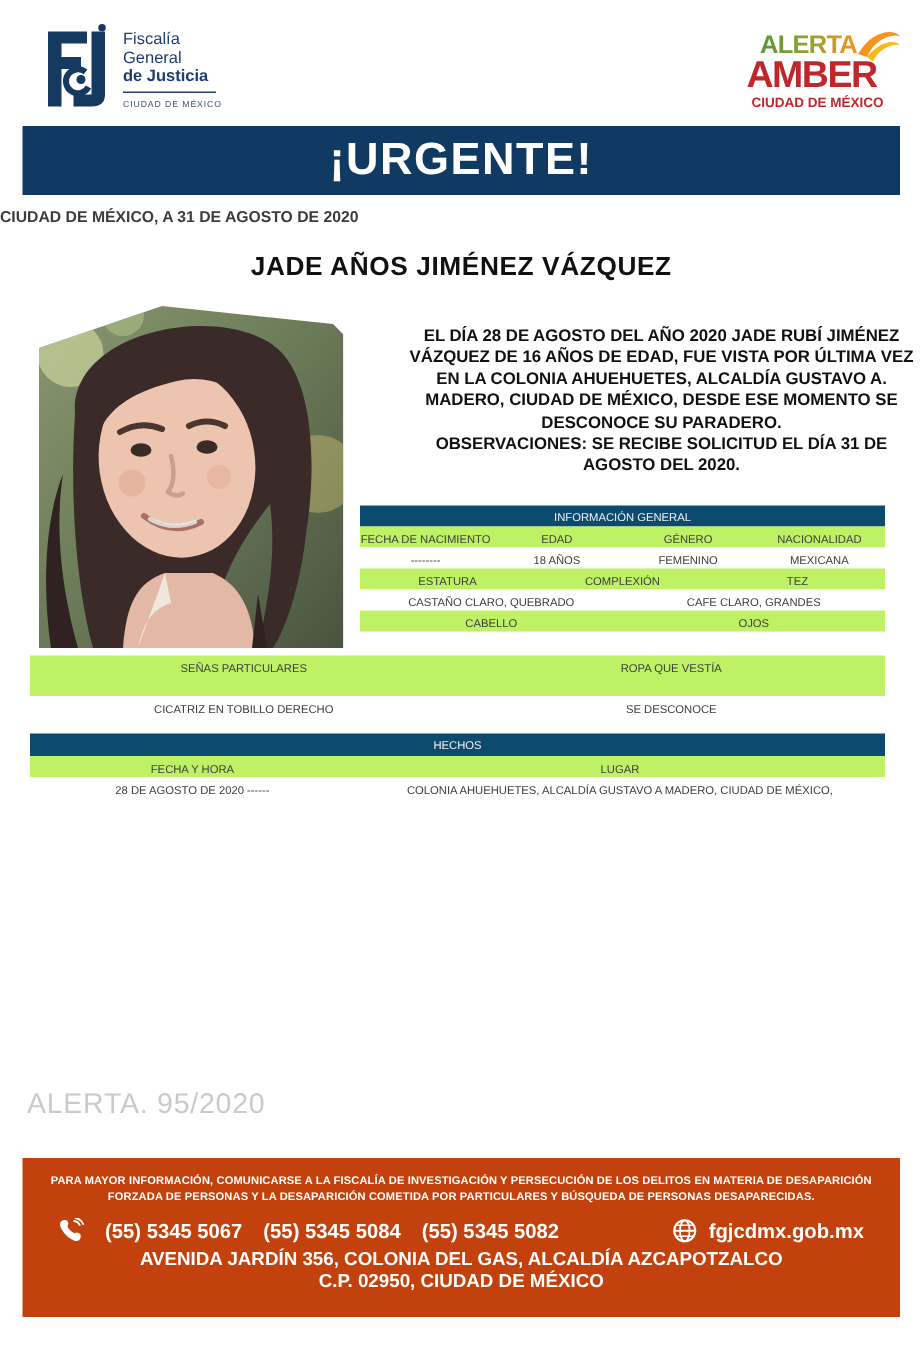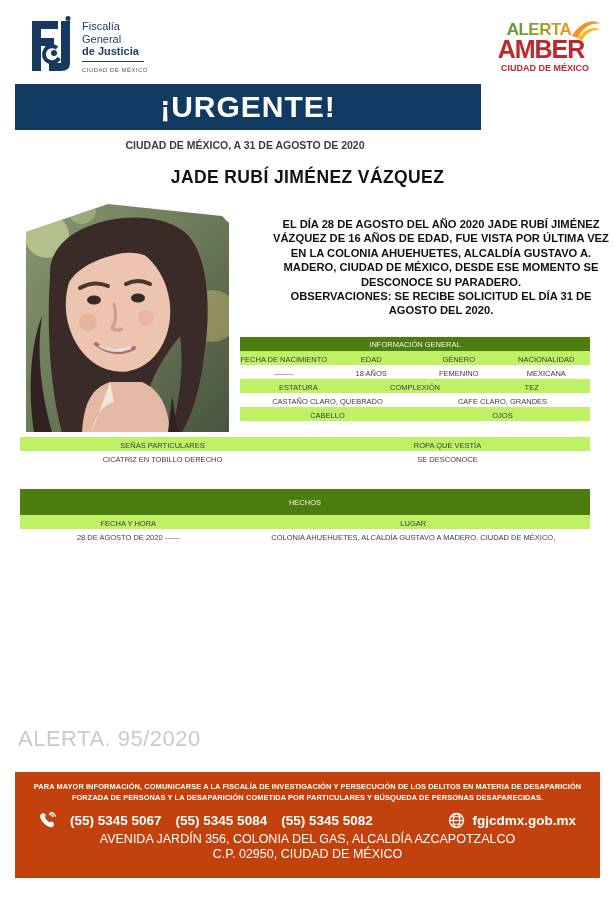--- a/index.html
+++ b/index.html
@@ -9,68 +9,68 @@
 
   
   .fgj-logo { position:absolute; left:28px; top:16px; display:flex; align-items:flex-start; }
   .fgj-text { margin-left:8px; color:#1d3e6e; font-size:11px; line-height:12.5px; padding-top:4px; }
   .fgj-text .bold { font-weight:bold; }
   .fgj-rule { width:62px; height:1px; background:#1d3e6e; margin:3px 0 2px 0; }
   .fgj-sub { font-size:5.8px; letter-spacing:.6px; color:#41547a; }
 
   .amber-logo { position:absolute; left:492px; top:16px; }
 
-  .urgente-banner { position:absolute; left:15px; top:84px; width:466px; height:46px;
+  .urgente-banner { position:absolute; left:15px; top:84px; width:585px; height:46px;
     background:#113a63; display:flex; align-items:center; justify-content:center; }
   .urgente-banner span { color:#fff; font-size:30px; font-weight:bold; letter-spacing:1px; }
 
-  .date-line { position:absolute; left:0; top:139px; width:490px; text-align:center;
+  .date-line { position:absolute; left:0; top:139px; width:490px; text-align:left;
     font-size:10.5px; font-weight:bold; color:#3c3c3e; }
 
   .person-name { position:absolute; left:0; top:167px; width:615px; text-align:center;
     font-size:17.5px; font-weight:bold; color:#111; letter-spacing:.4px; }
 
   
   .photo-wrap { position:absolute; left:22px; top:196px; width:207px; height:236px; }
 
   
   .desc-block { position:absolute; left:243px; top:217px; width:350px; text-align:center;
     font-size:11.2px; font-weight:bold; color:#111; line-height:14.4px;margin-left:23px; }
 
   
-  .band-dark { background:#4d7c0f; color:#f2f2f2; }
+  .band-dark { background:#0c4a6e; color:#f2f2f2; }
   .band-gray { background:#bef264; color:#3c3c3e; }
   .cell { text-align:center; font-size:7.5px; padding-top:3.5px; overflow:hidden; white-space:nowrap; }
   .row { display:grid; height:14px; }
   .cols4 { grid-template-columns:1fr 1fr 1fr 1fr; }
   .cols3 { grid-template-columns:1fr 1fr 1fr; }
   .cols2 { grid-template-columns:1fr 1fr; }
   .cols-hechos { grid-template-columns:38% 62%; }
   .val { color:#3c3c3e; background:#fff; }
 
   .info-table { position:absolute; left:240px; top:337px; width:350px; }
   .senas-block { position:absolute; left:20px; top:437px; width:570px; }
-  .senas-block .row { height:14px; }
+  .senas-block .row { height:27px; }
   .hechos-block { position:absolute; left:20px; top:489px; width:570px; }
-  .hechos-block .title-row { height:26px; }
+  .hechos-block .title-row { height:15px; }
   .title-row { display:flex; align-items:center; justify-content:center;
     font-size:7.5px; height:14px; }
 
-  .alert-number { position:absolute; left:18px; top:726px; font-size:22px; color:#c9cacb; letter-spacing:.5px; }
+  .alert-number { position:absolute; left:18px; top:726px; font-size:19px; color:#c9cacb; letter-spacing:.5px; }
 
   
   .footer { position:absolute; left:15px; top:772px; width:585px; height:106px;
     background:#c2410c; color:#fff; padding-top:9px; }
   .footer-info { width:560px; margin:0 auto; text-align:center; font-size:7.4px;
     font-weight:bold; line-height:11px; letter-spacing:.1px; }
   .contact-row { display:flex; align-items:center; margin-top:9px; padding:0 24px; }
   .phone-num { font-size:13.5px; font-weight:bold; margin-left:14px; }
   .site-group { margin-left:auto; display:flex; align-items:center;justify-content:space-between; }
   .site-label { font-size:13.5px; font-weight:bold; margin-left:7px; }
-  .address { text-align:center; font-size:12.5px; font-weight:normal; margin-top:3px; line-height:15px; }
+  .address { text-align:center; font-size:12.5px; font-weight:bold; margin-top:3px; line-height:15px; }
 
   .icon-svg { display:block; }
 </style>
 </head>
 <body>
 
 <div class="page">
 
   <div class="fgj-logo">
     <svg class="icon-svg" width="46" height="58" viewBox="0 0 46 58">
@@ -111,21 +111,21 @@
       <text x="53" y="55" text-anchor="middle" font-family="Liberation Sans, sans-serif" font-size="9" font-weight="bold" fill="#c0272d">CIUDAD DE MÉXICO</text>
     </svg>
   </div>
 
   <div class="urgente-banner">
     <span>¡URGENTE!</span>
   </div>
 
   <div class="date-line">CIUDAD DE MÉXICO, A 31 DE AGOSTO DE 2020</div>
 
-  <div class="person-name">JADE RUBÍ JIMÉNEZ VÁZQUEZ</div>
+  <div class="person-name">JADE AÑOS JIMÉNEZ VÁZQUEZ</div>
 
   <div class="photo-wrap">
     <svg class="icon-svg" width="207" height="236" viewBox="0 0 207 236">
       <defs>
         <clipPath id="photoClip">
           <path d="M4,36 L86,8 L200,20 L207,27 L207,236 L4,236 Z"></path>
         </clipPath>
         <linearGradient id="bgG" x1="0" y1="0" x2="1" y2="1">
           <stop offset="0" stop-color="#8a9a72"></stop>
           <stop offset="0.5" stop-color="#6b7a58"></stop>

